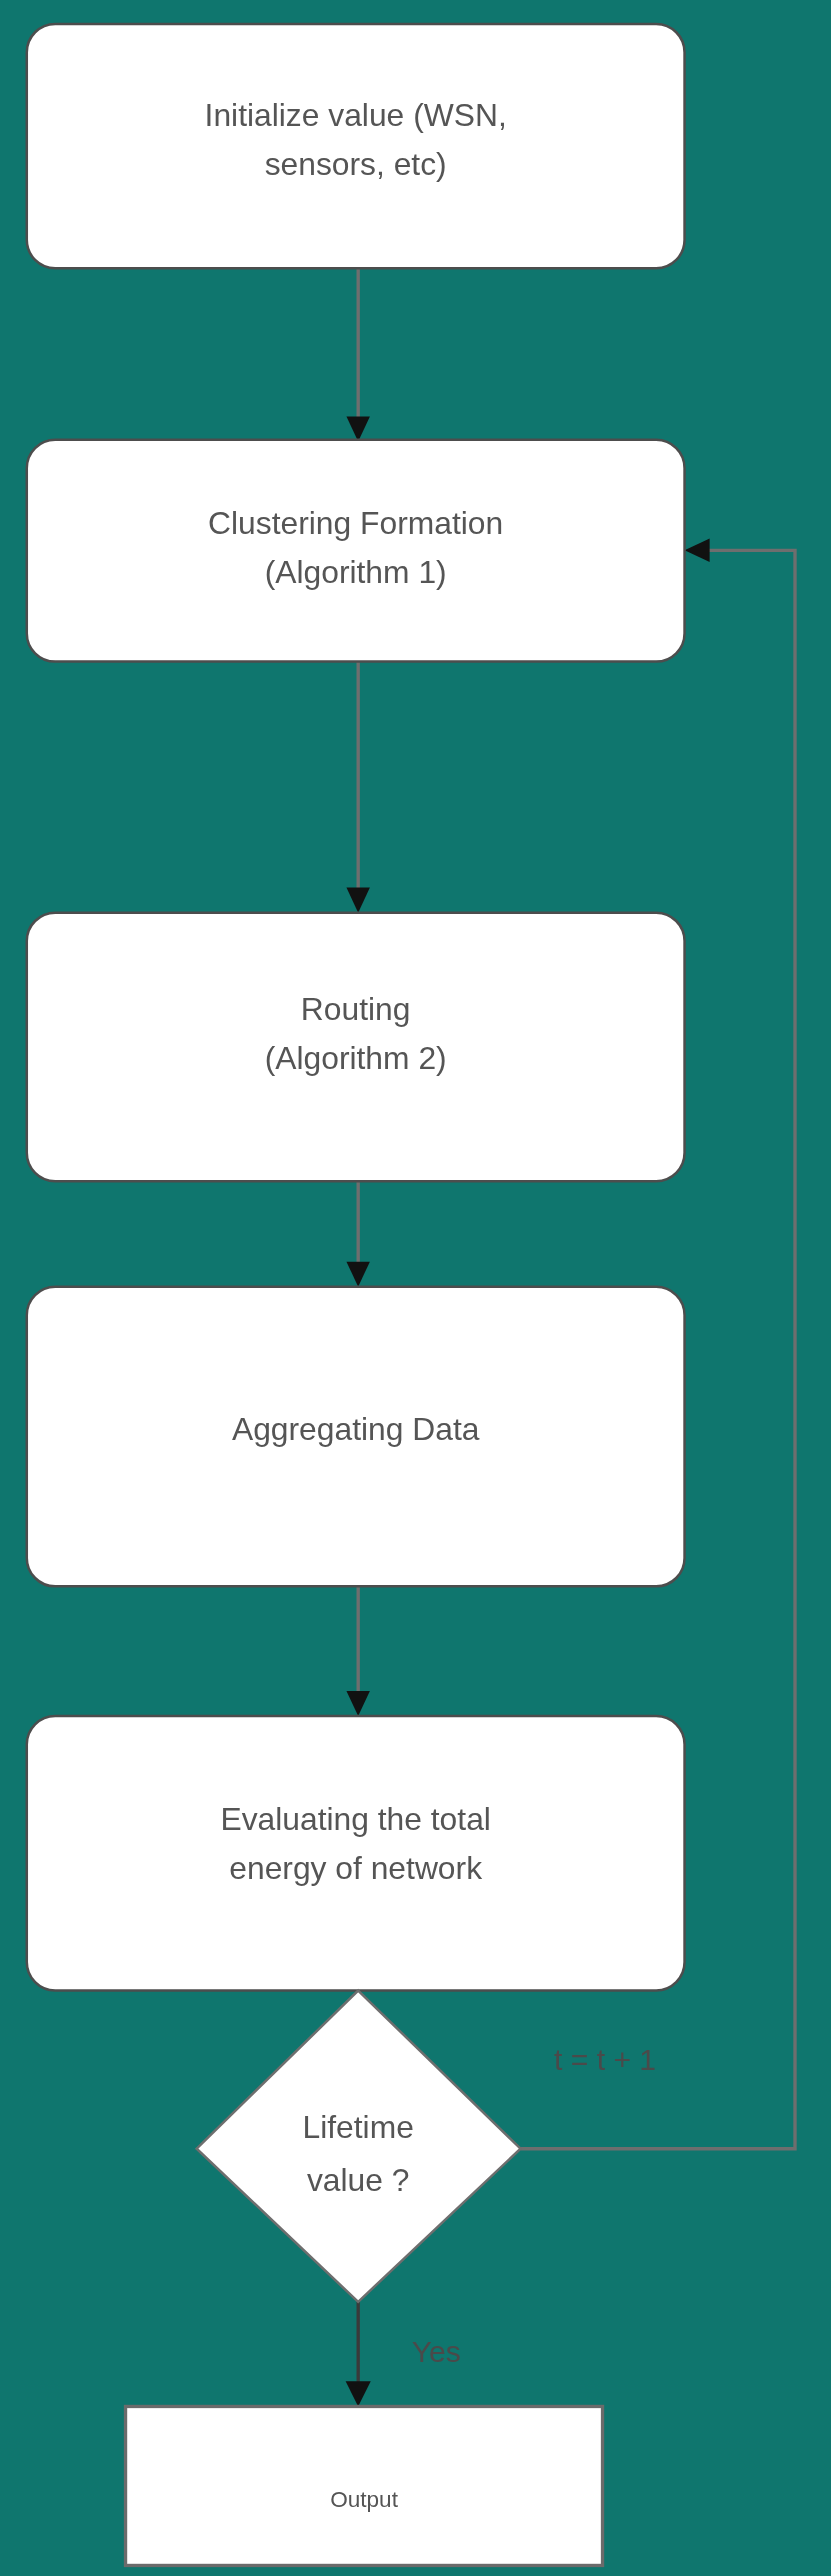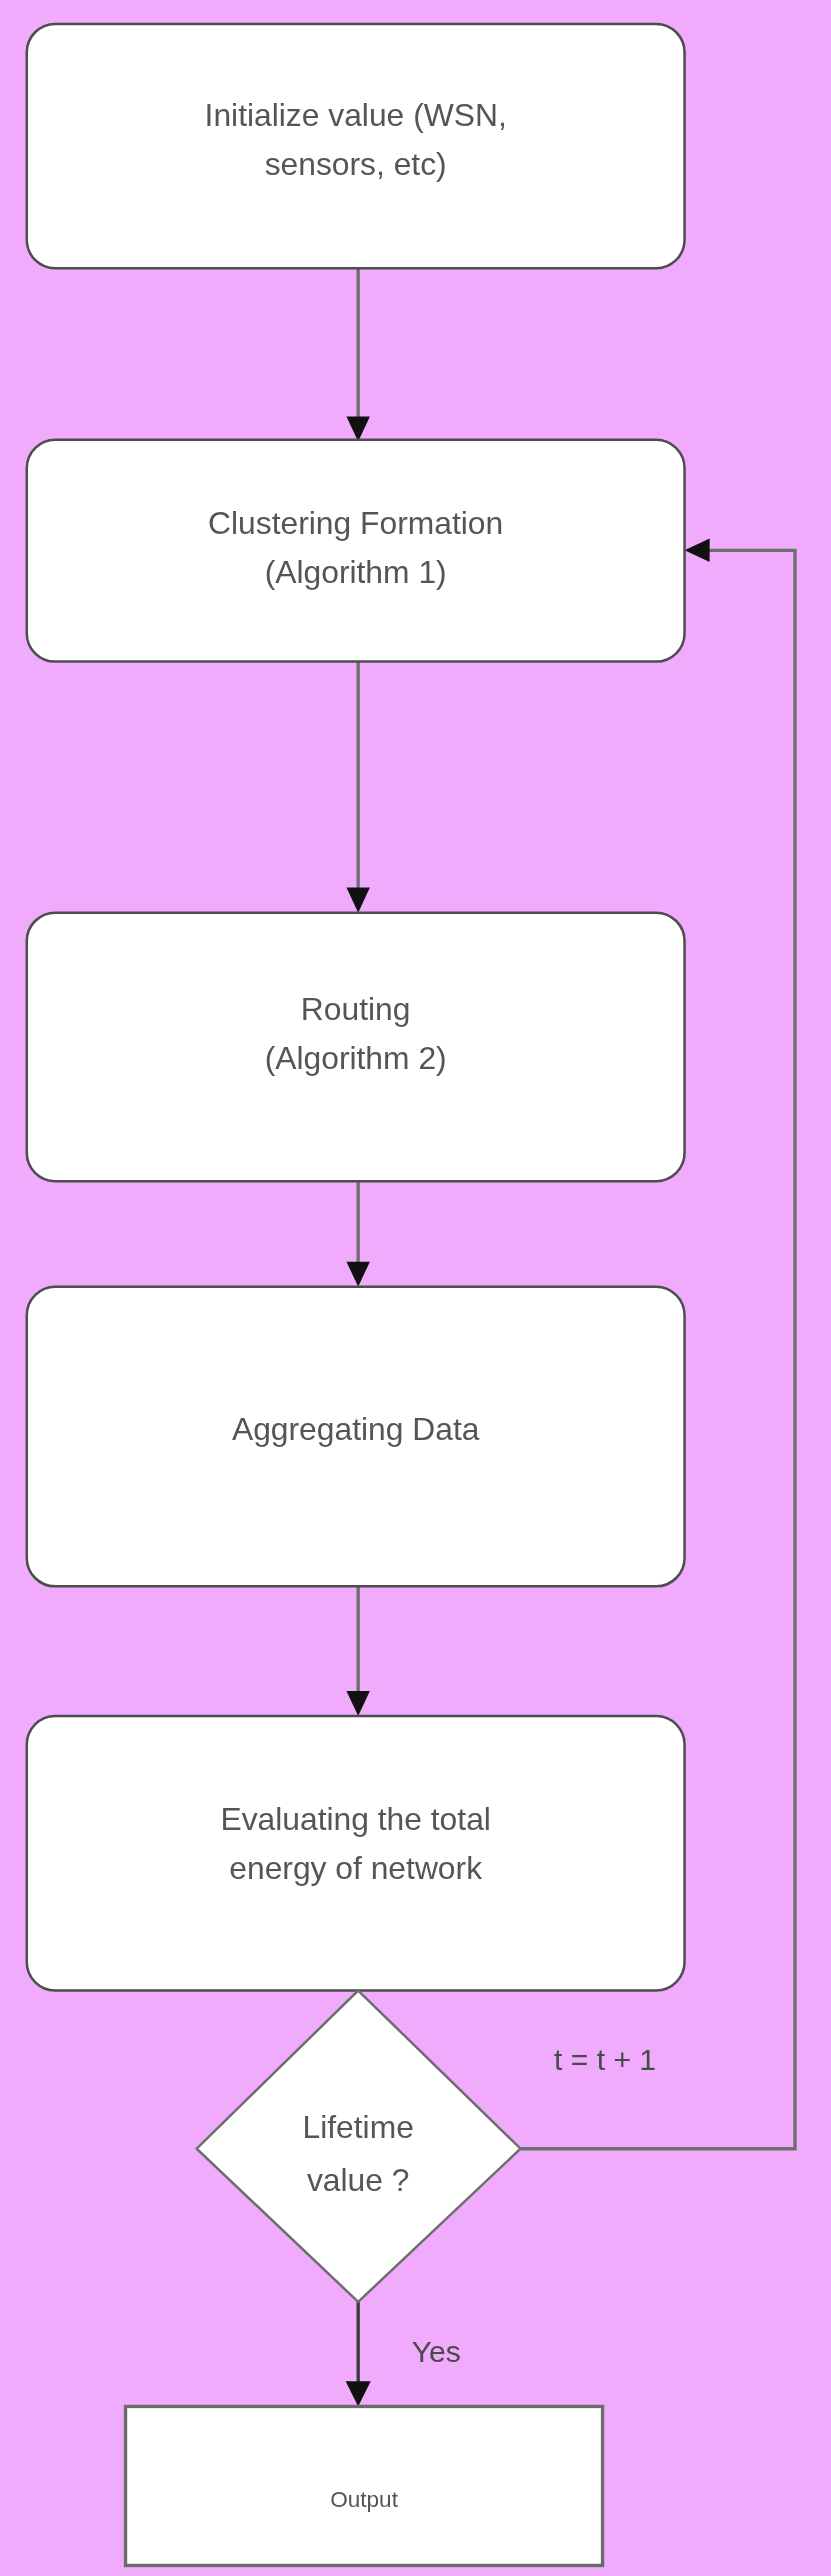--- a/index.html
+++ b/index.html
@@ -9,21 +9,21 @@
     background: #ffffff;
   }
   body {
     font-family: "Liberation Sans", sans-serif;
     -webkit-font-smoothing: antialiased;
   }
   #page {
     position: relative;
     width: 831px;
     height: 2576px;
-    background: #f0abfc;
+    background: #0f766e;
     overflow: hidden;
   }
   #flow-svg {
     position: absolute;
     top: 0;
     left: 0;
     width: 831px;
     height: 2576px;
   }
   .node-shape {

